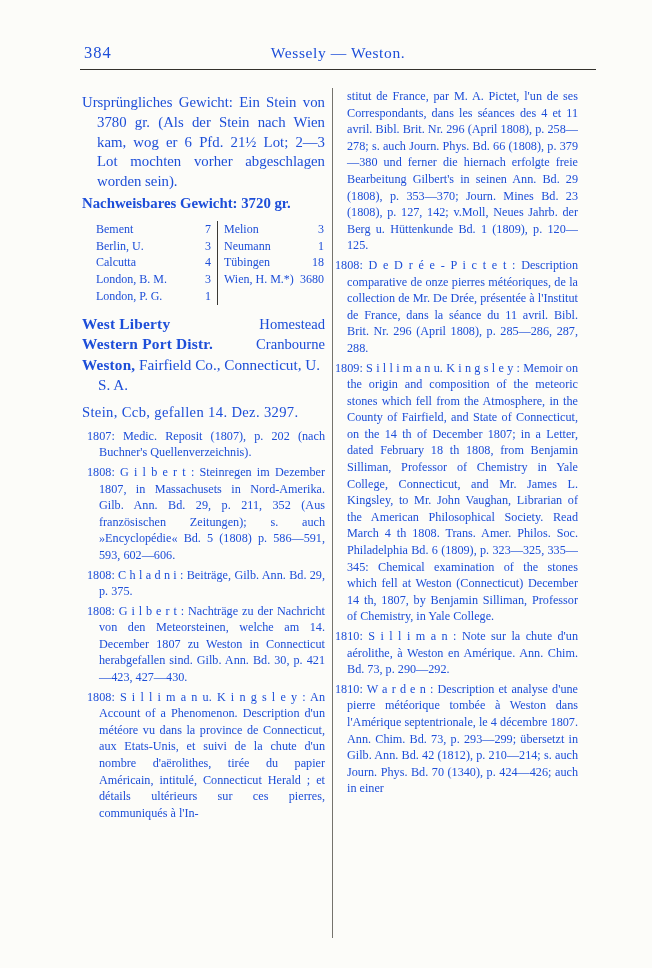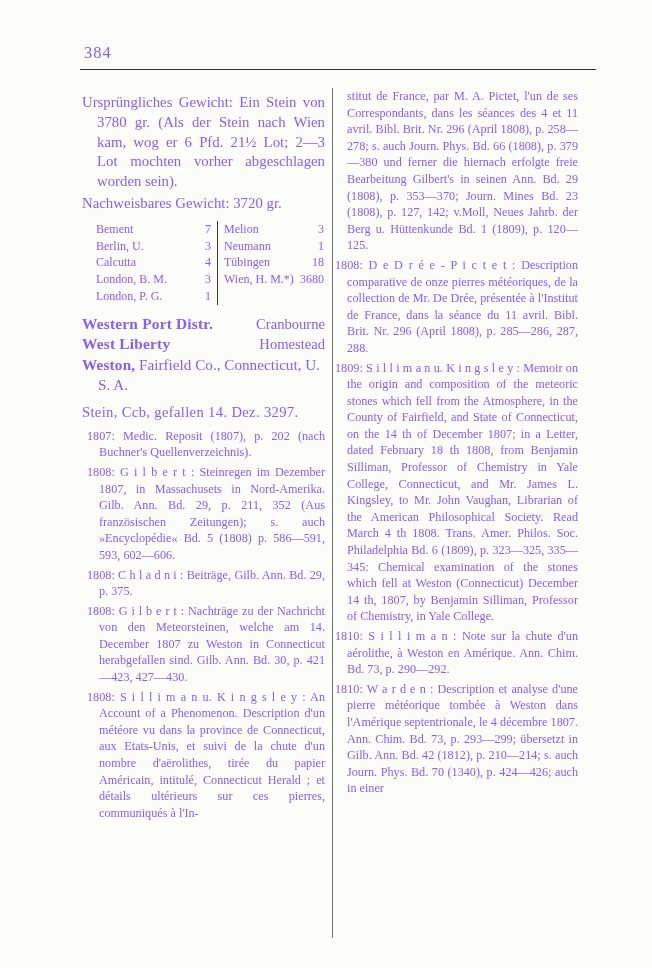--- a/index.html
+++ b/index.html
@@ -1,20 +1,20 @@
 <!DOCTYPE html>
 <html><head>
 <meta charset="utf-8">
 <style>
   * { box-sizing: border-box; }
   html,body { margin:0; padding:0; }
   body { background:#fcfcf9; }
   .page {
     position:relative; width:652px; height:968px; overflow:hidden;
-    background:#fcfcf9; color:#8b5cf6;
+    background:#fcfcf9; color:#1d4ed8;
     font-family:"Liberation Serif","DejaVu Serif",serif;
   }
   
   .header-row { position:absolute; top:42px; left:82px; right:58px; height:24px; }
   .page-number { position:absolute; left:2px; top:1px; font-size:16.5px; letter-spacing:1px; }
   .header-title { position:absolute; left:0; right:0; top:2px; text-align:center; font-size:15.5px; letter-spacing:0.6px; }
   .header-rule { position:absolute; top:69px; left:80px; right:56px; border-top:1.6px solid #33312c; }
   
   .col-divider { position:absolute; left:332px; top:88px; bottom:30px; width:1px; background:#5d5b55; opacity:.85; }
   .left-col  { position:absolute; left:82px;  top:88px; width:243px; }
@@ -24,21 +24,21 @@
     font-size:12.2px; line-height:16.6px; text-align:justify;
     margin:0 0 3px 5px; padding-left:12px; text-indent:-12px;
   }
   .tail .bib { line-height:17.6px; }
   .cont { text-indent:0; }
   
   .weight {
     font-size:14.8px; line-height:19.8px; text-align:justify;
     margin:5px 0 2px 0; padding-left:15px; text-indent:-15px;
   }
-  .weight.single { margin-top:1px; }
+  .weight.single { margin-top:1px;font-weight:bold; }
   
   .dist-table { margin:7px 16px 9px 14px; width:228px; font-size:12px; }
   .trow { display:flex; line-height:16.8px; }
   .th-left  { flex:0 0 122px; display:flex; justify-content:space-between; padding-right:6px; border-right:1px solid #3a3833; }
   .th-right { flex:1; display:flex; justify-content:space-between; padding-left:6px; white-space:nowrap; }
   .tnum { text-align:right; }
   
   .xref { display:flex; justify-content:space-between; align-items:baseline; font-size:15.4px; line-height:20.5px; }
   .xref .loc { font-weight:bold; letter-spacing:0.2px; }
   .xref .target { font-size:14.6px; }
@@ -47,20 +47,21 @@
   
   .stone { font-size:14.6px; line-height:19px; letter-spacing:0.35px; margin:7px 0 6px 0; }
 </style>
 </head>
 <body>
 
 <div class="page">
 
   <div class="header-row">
     <span class="page-number">384</span>
+    <span class="header-title">Wessely — Weston.</span>
   </div>
   <div class="header-rule"></div>
 
   <div class="col-divider"></div>
 
   <div class="left-col">
 
 
     <p class="weight">Ursprüngliches Gewicht:  Ein Stein von 3780 gr. (Als der Stein nach Wien kam, wog er 6 Pfd. 21½ Lot; 2—3 Lot mochten vorher abgeschlagen worden sein).</p>
     <p class="weight single">Nachweisbares Gewicht:  3720 gr.</p>
@@ -112,26 +113,26 @@
           <span class="tnum">1</span>
         </span>
         <span class="th-right">
           <span class="tname"></span>
           <span class="tnum"></span>
         </span>
       </div>
     </div>
 
     <div class="xref">
+      <span class="loc">West Liberty</span>
+      <span class="target">Homestead</span>
+    </div>
+    <div class="xref">
       <span class="loc">Western Port Distr.</span>
       <span class="target">Cranbourne</span>
-    </div>
-    <div class="xref">
-      <span class="loc">West Liberty</span>
-      <span class="target">Homestead</span>
     </div>
     <p class="weston"><span class="loc">Weston,</span><span> Fairfield Co., Connecticut, U. S. A.</span></p>
 
     <p class="stone">Stein, Ccb, gefallen 14. Dez. 3297.</p>
 
     <p class="bib">1807: Medic. Reposit (1807), p. 202 (nach Buchner's Quellenverzeichnis).</p>
     <p class="bib">1808: G i l b e r t :  Steinregen im Dezember 1807, in Massachusets in Nord-Amerika. Gilb. Ann. Bd. 29, p. 211, 352 (Aus französischen Zeitungen); s. auch »Encyclopédie« Bd. 5 (1808) p. 586—591, 593, 602—606.</p>
     <p class="bib">1808: C h l a d n i :  Beiträge, Gilb. Ann. Bd. 29, p. 375.</p>
     <p class="bib">1808: G i l b e r t :  Nachträge zu der Nachricht von den Meteorsteinen, welche am 14. December 1807 zu Weston in Connecticut herabgefallen sind. Gilb. Ann. Bd. 30, p. 421—423, 427—430.</p>
     <p class="bib">1808: S i l l i m a n  u.  K i n g s l e y :  An Account of a Phenomenon. Description d'un météore vu dans la province de Connecticut, aux Etats-Unis, et suivi de la chute d'un nombre d'aërolithes, tirée du papier Américain, intitulé, Connecticut Herald ; et détails ultérieurs sur ces pierres, communiqués à l'In-</p>

